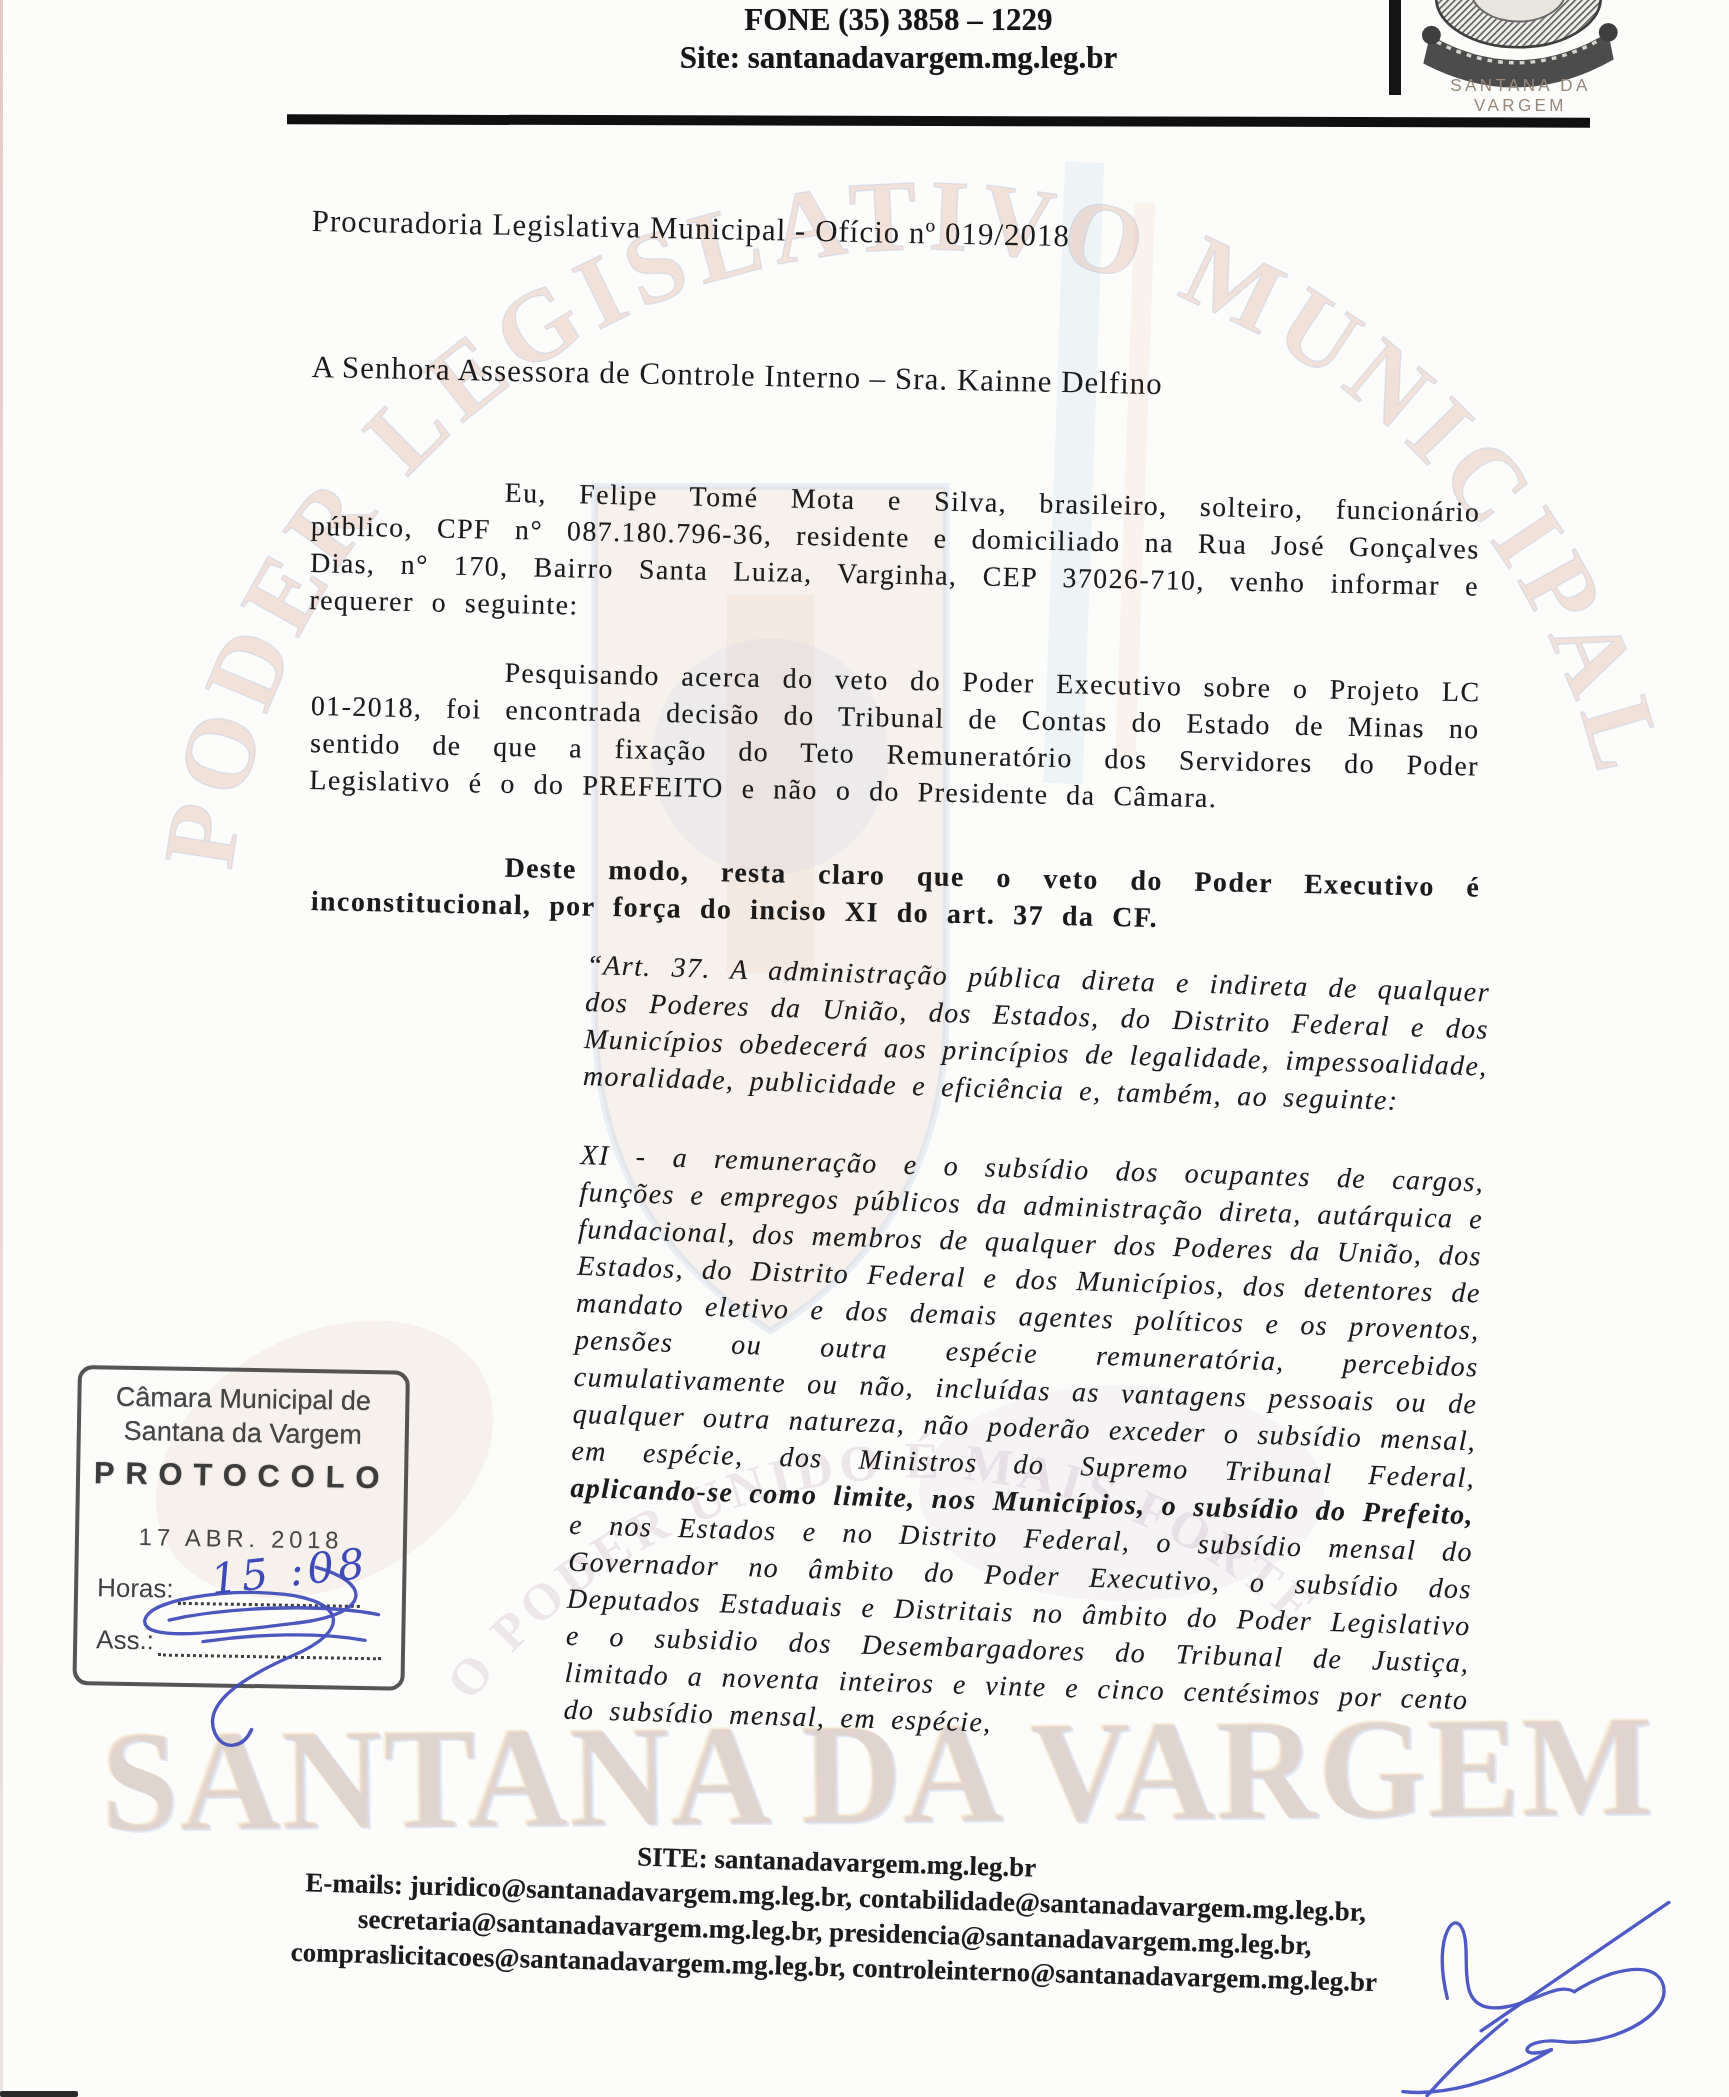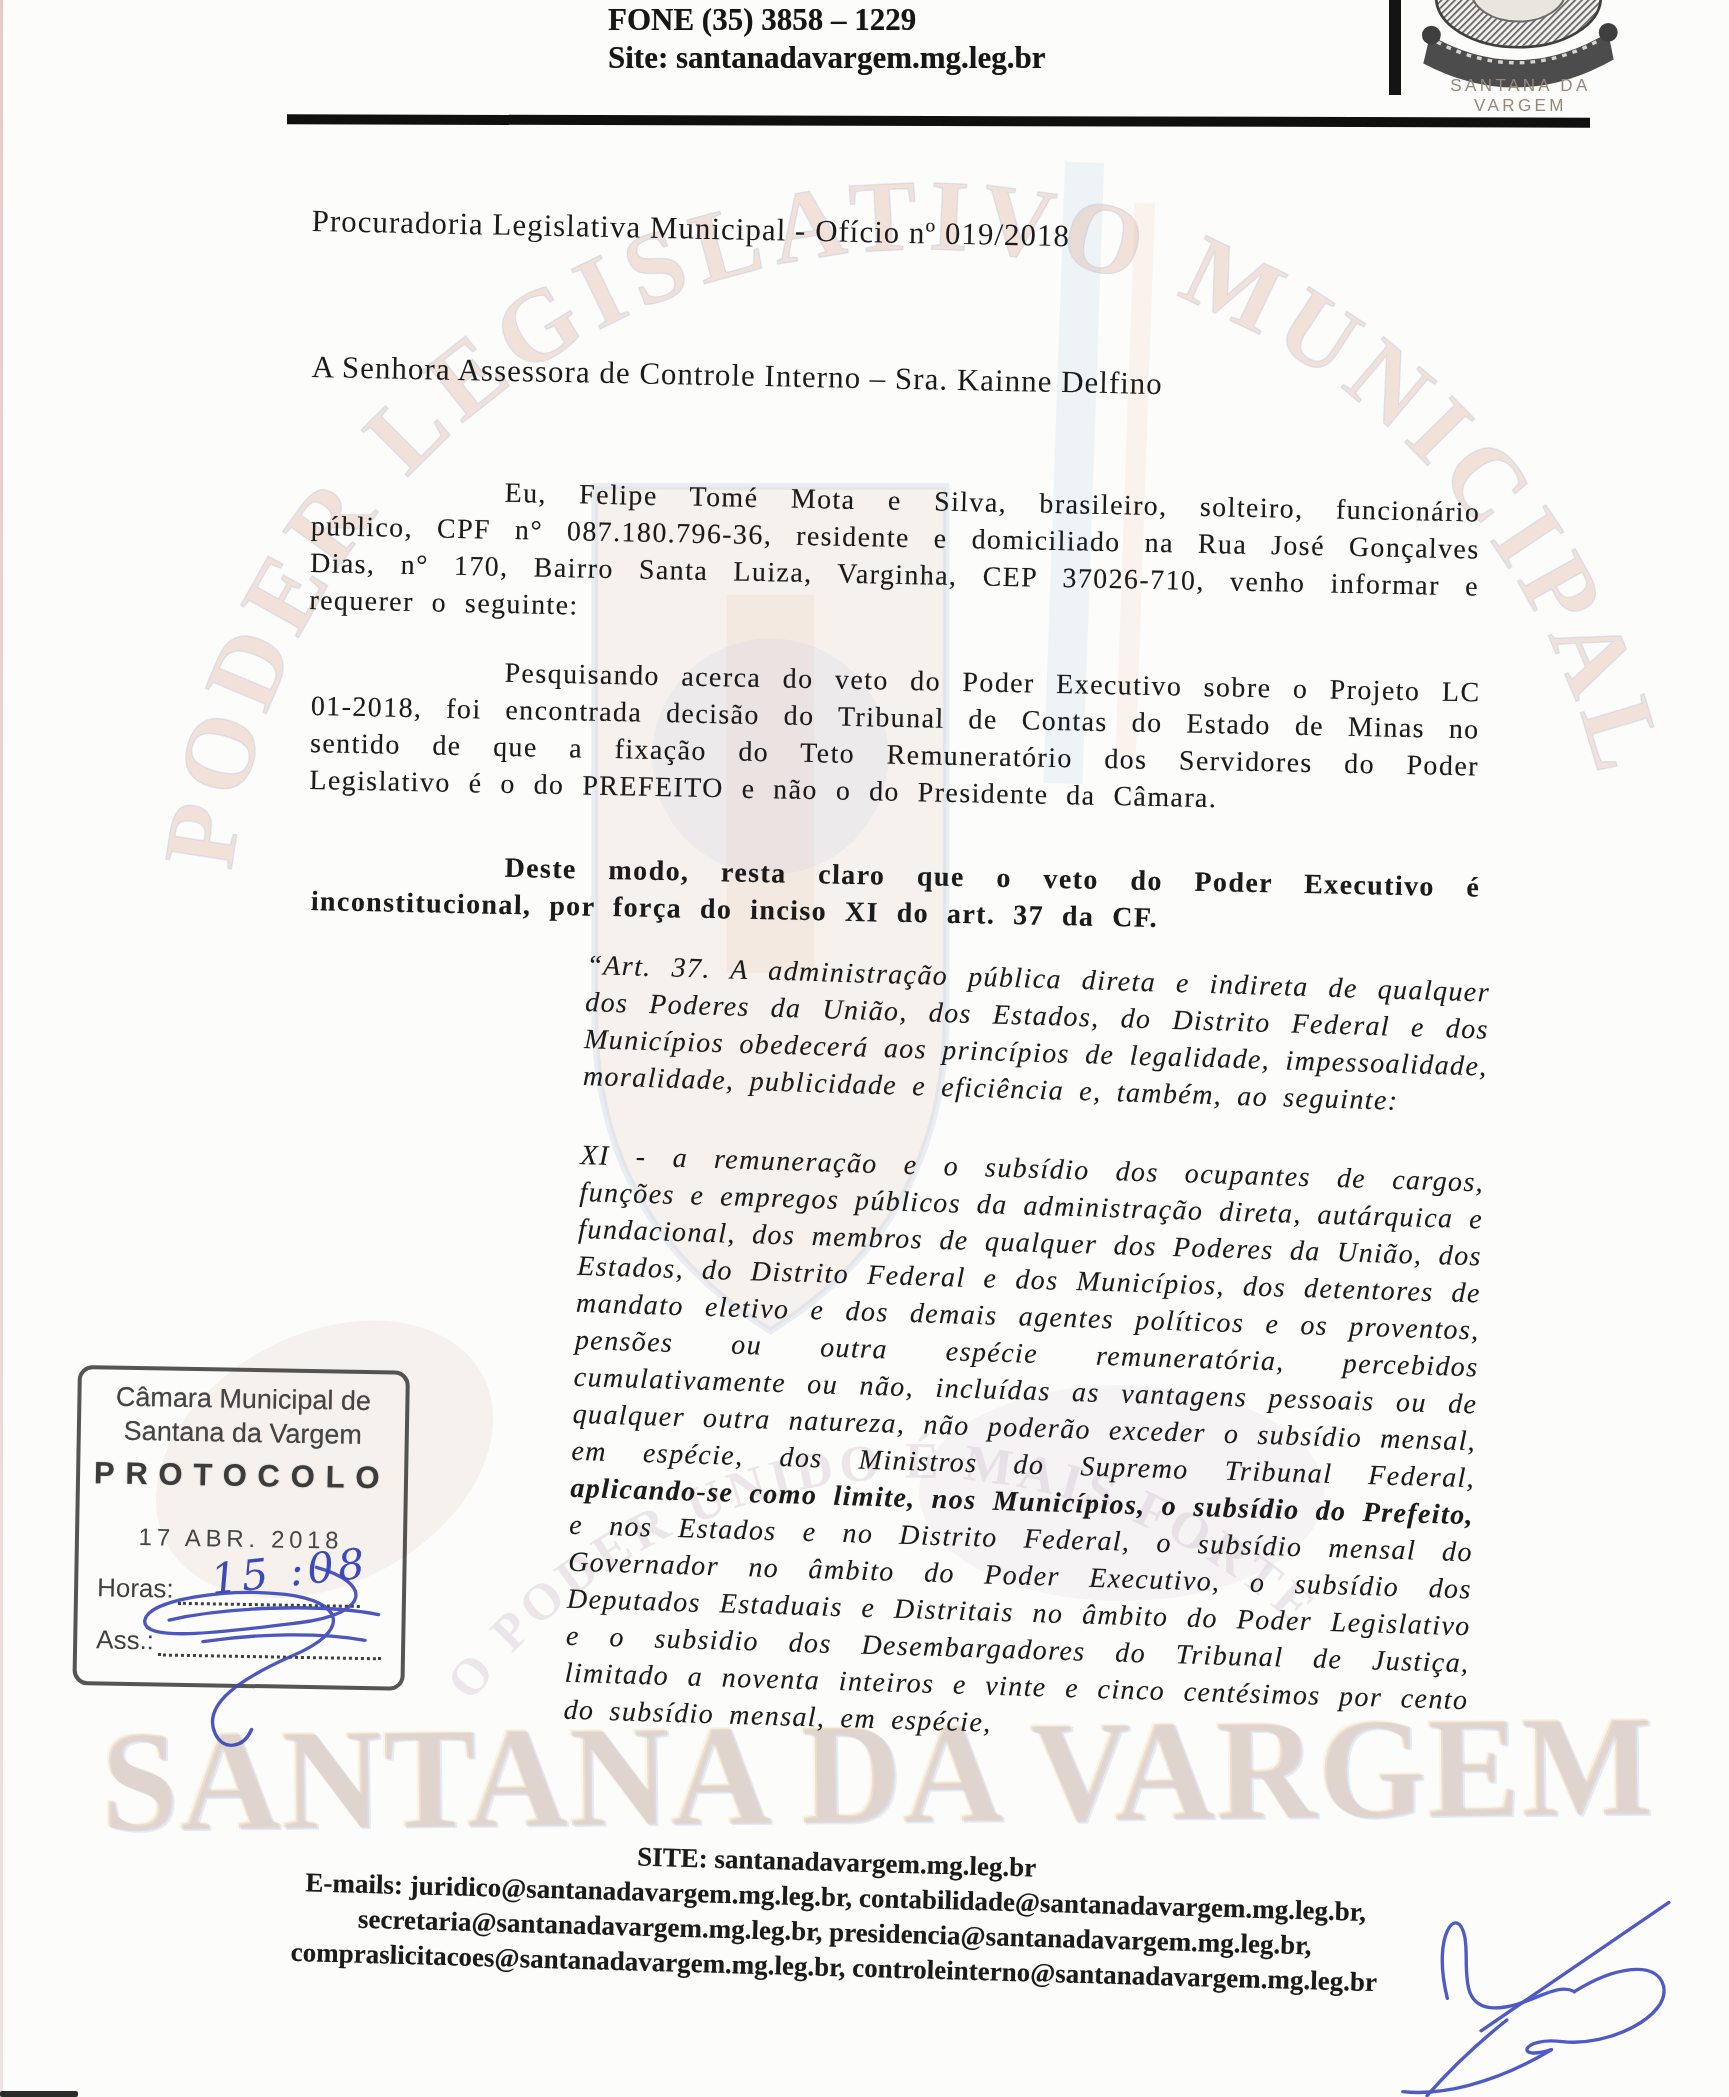--- a/index.html
+++ b/index.html
@@ -14,21 +14,21 @@
 
   
   .wm-svg{position:absolute;left:0;top:0;pointer-events:none;}
   .wm-bottom{position:absolute;left:101px;top:1693px;width:1622px;
              font-size:139px;font-weight:bold;letter-spacing:1.4px;white-space:nowrap;
              transform:rotate(-0.6deg) scaleY(1.04);
              color:rgba(223,172,150,.30);
              text-shadow:2px 1.4px 0 rgba(150,185,235,.25), -2px -1.4px 0 rgba(235,220,160,.22);}
 
   
-  .hdr-contact{position:absolute;left:608px;top:1.4px;width:581px;
+  .hdr-contact{position:absolute;left:608px;top:1.4px;width:581px;text-align:center;
                font-weight:bold;font-size:31px;line-height:38px;color:#161616;
                text-shadow:0 0 0.7px rgba(0,0,0,.5);}
   .logo{position:absolute;left:1407px;top:0;width:227px;height:108px;}
   .logo-caption{position:absolute;left:0;top:76px;width:227px;text-align:center;
                 font-family:"Liberation Sans",sans-serif;font-size:17px;letter-spacing:3.4px;
                 color:#95887a;}
   .rule{position:absolute;left:287px;top:116px;width:1303px;height:9.5px;background:#101010;
         transform:rotate(0.15deg);}
 
   

